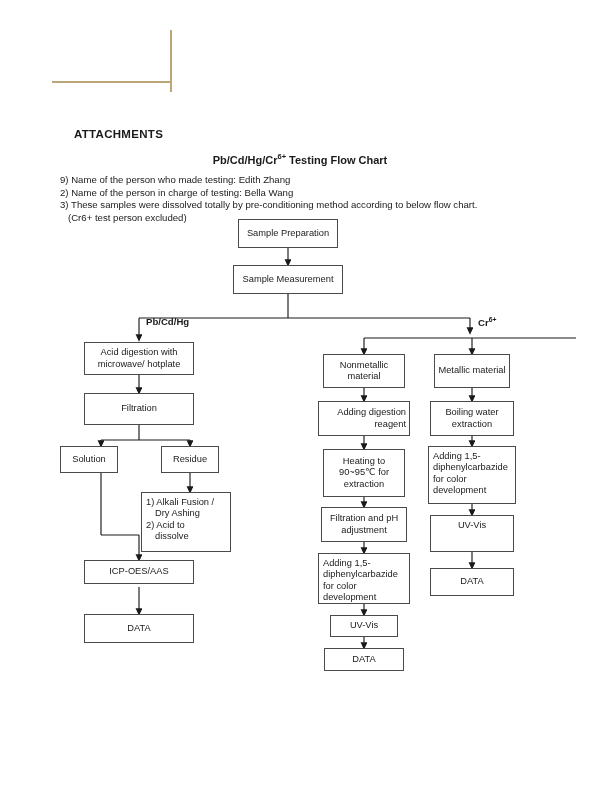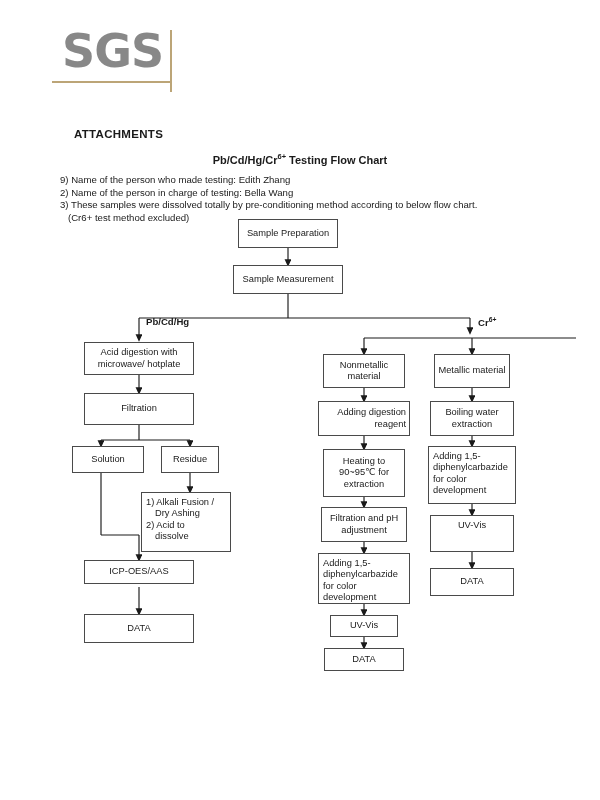--- a/index.html
+++ b/index.html
@@ -64,37 +64,36 @@
 
   
   .footer{position:absolute;left:0;top:690px;width:600px;height:110px;}
 </style>
 </head>
 <body>
 
 <div class="page">
 
   <div class="logo-wrap">
-    <div class="logo-text">SGS</div>
     <div class="logo-hline"></div>
     <div class="logo-vline"></div>
   </div>
 
 
   <div class="attachments">ATTACHMENTS</div>
 
   <div class="chart-title">
     <span>Pb/Cd/Hg/Cr</span><sup>6+</sup><span> Testing Flow Chart</span>
   </div>
 
   <div class="notes">
     <div>9) Name of the person who made testing: Edith Zhang</div>
     <div>2) Name of the person in charge of testing: Bella Wang</div>
     <div>3) These samples were dissolved totally by pre-conditioning method according to below flow chart.</div>
-    <div class="indent">(Cr6+ test method excluded)</div>
+    <div class="indent">(Cr6+ test person excluded)</div>
   </div>
 
   <div class="flow">
 
     <svg class="lines" viewBox="0 0 600 700">
       <defs>
         <marker id="ar" markerWidth="7" markerHeight="7" refX="3.2" refY="3" orient="auto">
           <path d="M0,0 L6.4,3 L0,6 z" fill="#1a1a1a"></path>
         </marker>
       </defs>
@@ -145,21 +144,21 @@
     <div class="box" style="left:238px;top:219px;width:100px;height:29px;">Sample Preparation</div>
     <div class="box" style="left:233px;top:265px;width:110px;height:29px;">Sample Measurement</div>
 
     <div class="branch-label" style="left:146px;top:316px;">Pb/Cd/Hg</div>
     <div class="branch-label" style="left:478px;top:316px;">
       <span>Cr</span><sup>6+</sup>
     </div>
 
     <div class="box" style="left:84px;top:342px;width:110px;height:33px;">Acid digestion with microwave/ hotplate</div>
     <div class="box" style="left:84px;top:393px;width:110px;height:32px;">Filtration</div>
-    <div class="box" style="left:72px;top:446px;width:72px;height:27px;">Solution</div>
+    <div class="box" style="left:60px;top:446px;width:58px;height:27px;">Solution</div>
     <div class="box" style="left:161px;top:446px;width:58px;height:27px;">Residue</div>
     <div class="box left-align" style="left:141px;top:492px;width:90px;height:60px;flex-direction:column;">
       <span>1) Alkali Fusion /</span>
       <span style="padding-left:9px;">Dry Ashing</span>
       <span>2) Acid to</span>
       <span style="padding-left:9px;">dissolve</span>
     </div>
     <div class="box" style="left:84px;top:560px;width:110px;height:24px;">ICP-OES/AAS</div>
     <div class="box" style="left:84px;top:614px;width:110px;height:29px;">DATA</div>
 

